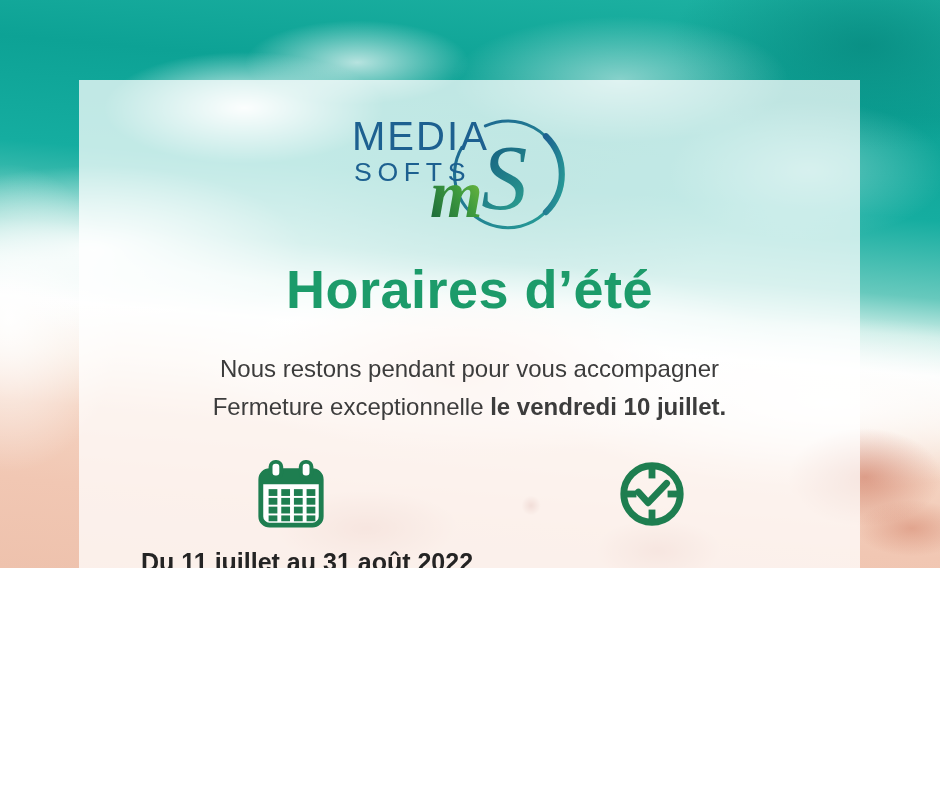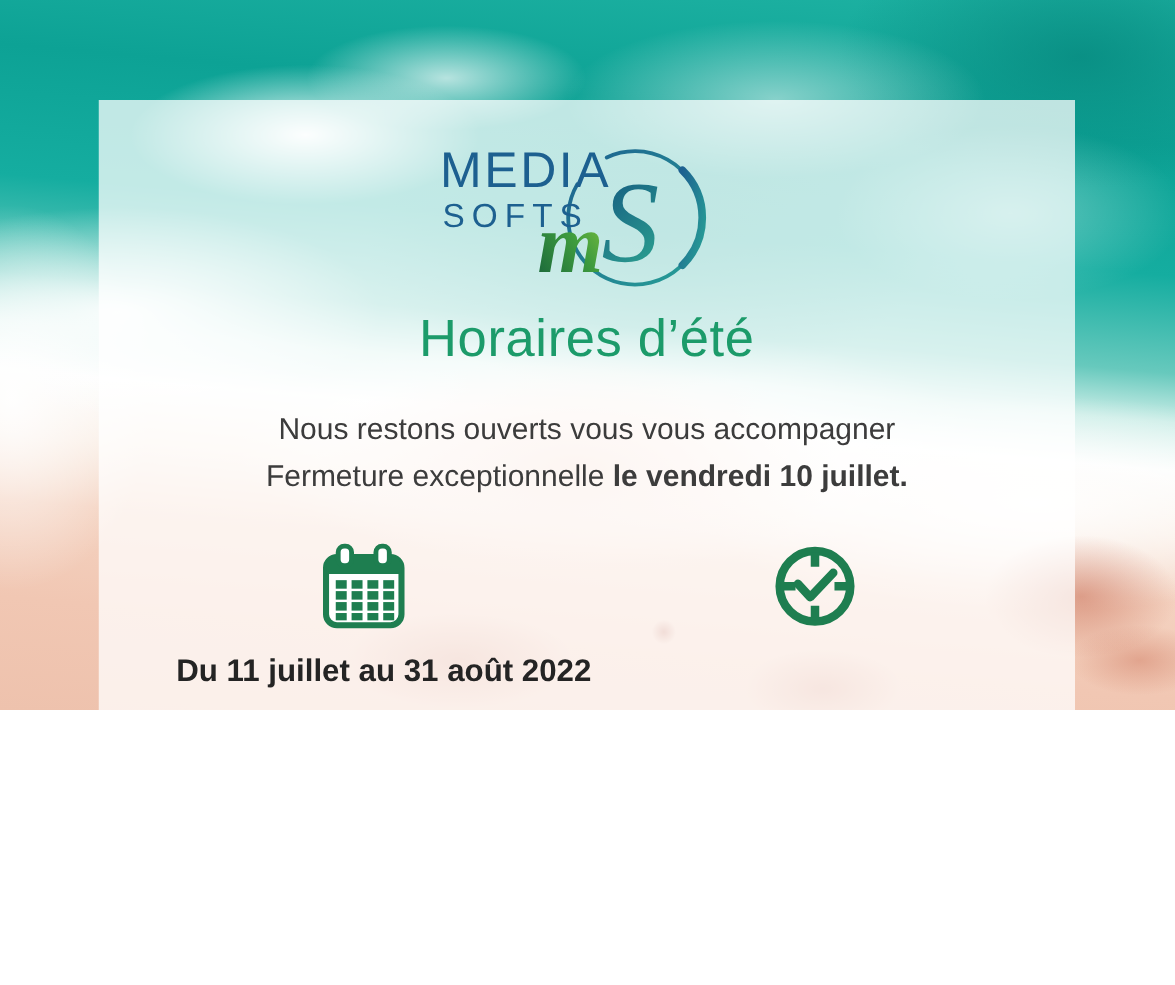--- a/index.html
+++ b/index.html
@@ -42,22 +42,22 @@
         #f1c7b3 86%, #eec2ad 100%);
   }
   .card{
     position:absolute;left:79px;top:80px;width:781px;height:627px;
     background:var(--card-overlay);
     text-align:center;
     padding-top:20px;
   }
   .logo{height:136px;display:flex;justify-content:center;align-items:flex-start;}
   .title{
-    margin-top:11px;
-    font-size:42px;font-weight:normal;letter-spacing:0.5px;
+    margin-top:22px;
+    font-size:54px;font-weight:bold;letter-spacing:0.5px;
     color:var(--title-green);
   }
   .message{
     margin-top:30px;
     font-size:24px;line-height:38px;
     color:var(--body-text);
   }
   .mline{display:block;}
   .cols{
     margin-top:30px;
@@ -104,21 +104,21 @@
         <text x="0" y="48" font-family="Liberation Sans, sans-serif" font-size="39" letter-spacing="2" fill="#1d6090">MEDIA</text>
         <text x="2" y="79" font-family="Liberation Sans, sans-serif" font-size="26" letter-spacing="5.5" fill="#1d6090">SOFTS</text>
         <text x="76" y="114" font-family="Liberation Serif, serif" font-size="66" font-style="italic" font-weight="bold" fill="url(#gradM)">m</text>
         <text x="126" y="106" font-family="Liberation Serif, serif" font-size="90" font-style="italic" fill="url(#gradS)">S</text>
       </svg>
     </div>
 
     <h1 class="title">Horaires d’été</h1>
 
     <p class="message">
-      <span class="mline">Nous restons ouverts vous vous accompagner</span>
+      <span class="mline">Nous restons pendant pour vous accompagner</span>
       <span class="mline"><span>Fermeture exceptionnelle </span><strong>le vendredi 10 juillet.</strong></span>
     </p>
 
     <div class="cols">
 
       <div class="col">
         <div class="icon-wrap">
           <svg width="74" height="76" viewBox="0 0 76 76">
             <rect x="7" y="14" width="62" height="56" rx="9" fill="#ffffff" stroke="var(--icon-green)" stroke-width="5"></rect>
             <path d="M16 13 h44 a9 9 0 0 1 9 9 v6 H7 v-6 a9 9 0 0 1 9 -9 z" fill="var(--icon-green)"></path>

